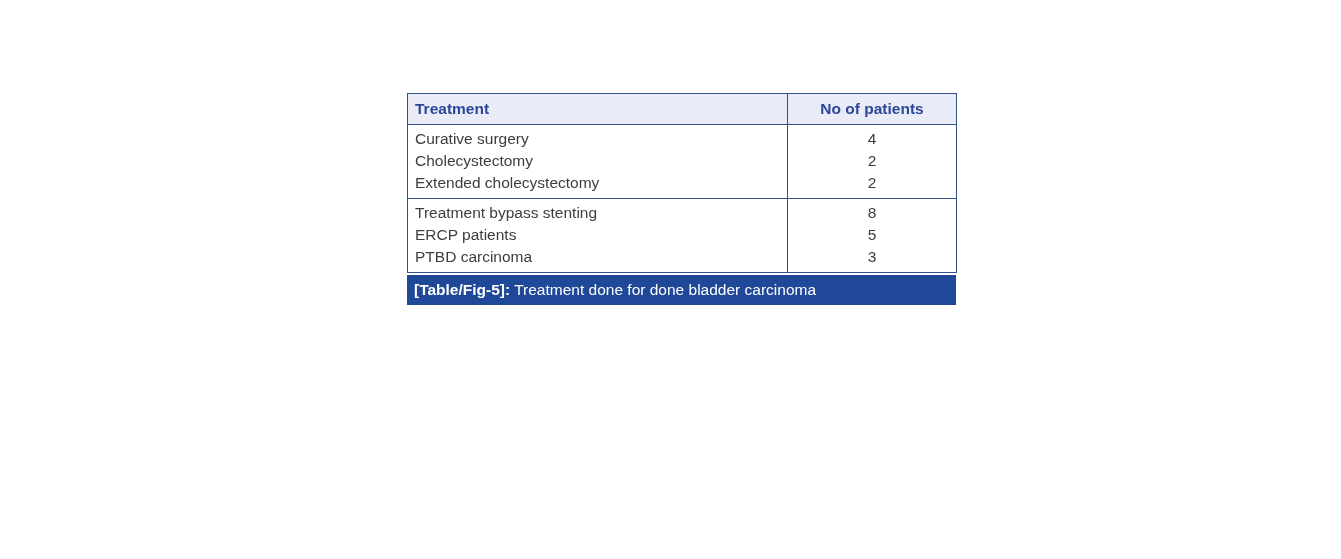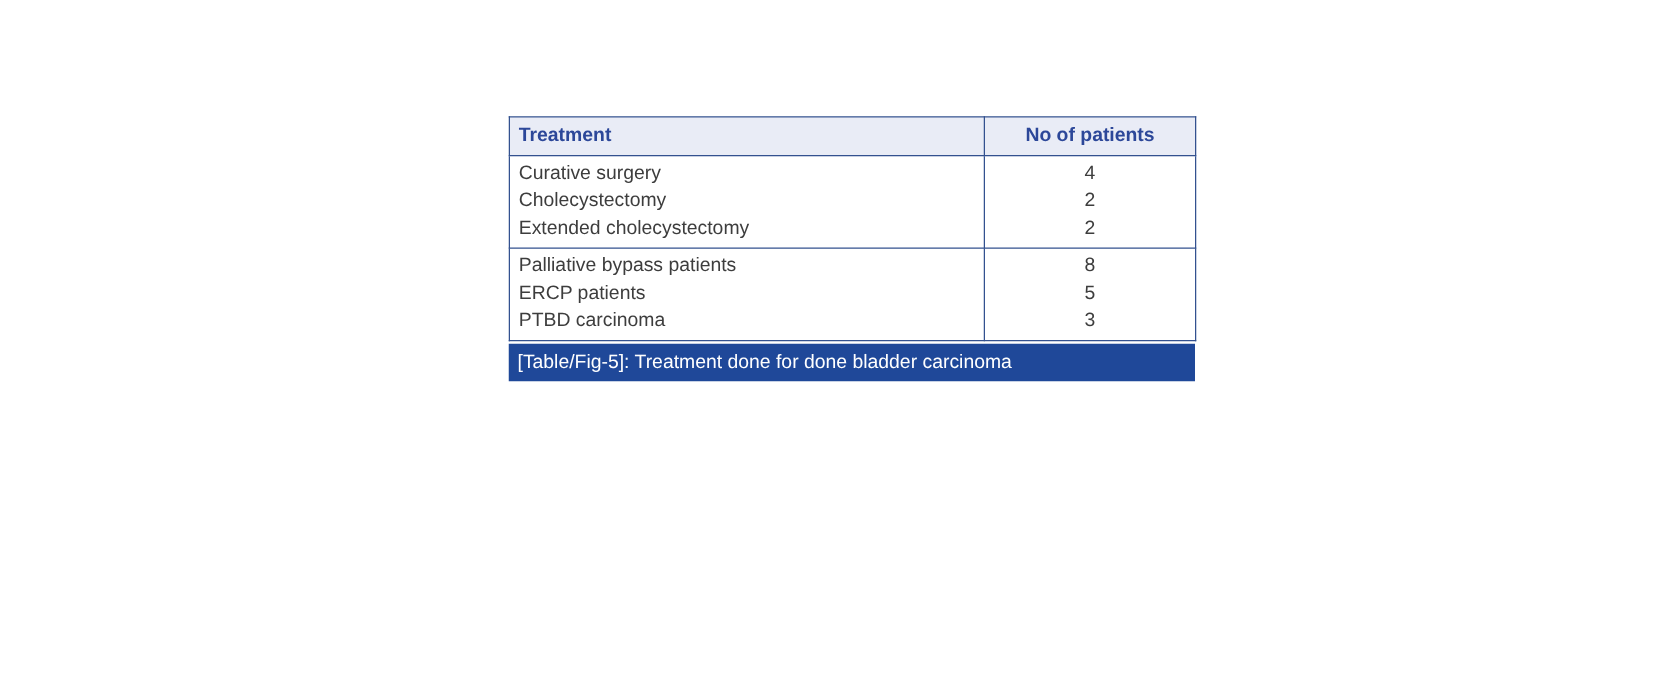--- a/index.html
+++ b/index.html
@@ -57,21 +57,21 @@
     margin-top: 2px;
     background: #1f4899;
     color: #ffffff;
     height: 30px;
     line-height: 30px;
     padding-left: 7px;
     font-size: 15.5px;
     white-space: nowrap;
     overflow: hidden;
   }
-  .cap-label { font-weight: normal; }
+  .cap-label { font-weight: bold; }
 </style>
 </head>
 <body>
 
 <div class="page">
   <div class="figure">
 
     <table class="tbl">
       <colgroup>
           <col class="c1">
@@ -91,21 +91,21 @@
             <div>Extended cholecystectomy</div>
           </td>
           <td class="td-center">
             <div>4</div>
             <div>2</div>
             <div>2</div>
           </td>
         </tr>
         <tr class="group-row">
           <td class="td-left">
-            <div>Palliative bypass patients</div>
+            <div>Treatment bypass stenting</div>
             <div>ERCP patients</div>
             <div>PTBD carcinoma</div>
           </td>
           <td class="td-center">
             <div>8</div>
             <div>5</div>
             <div>3</div>
           </td>
         </tr>
       </tbody>

